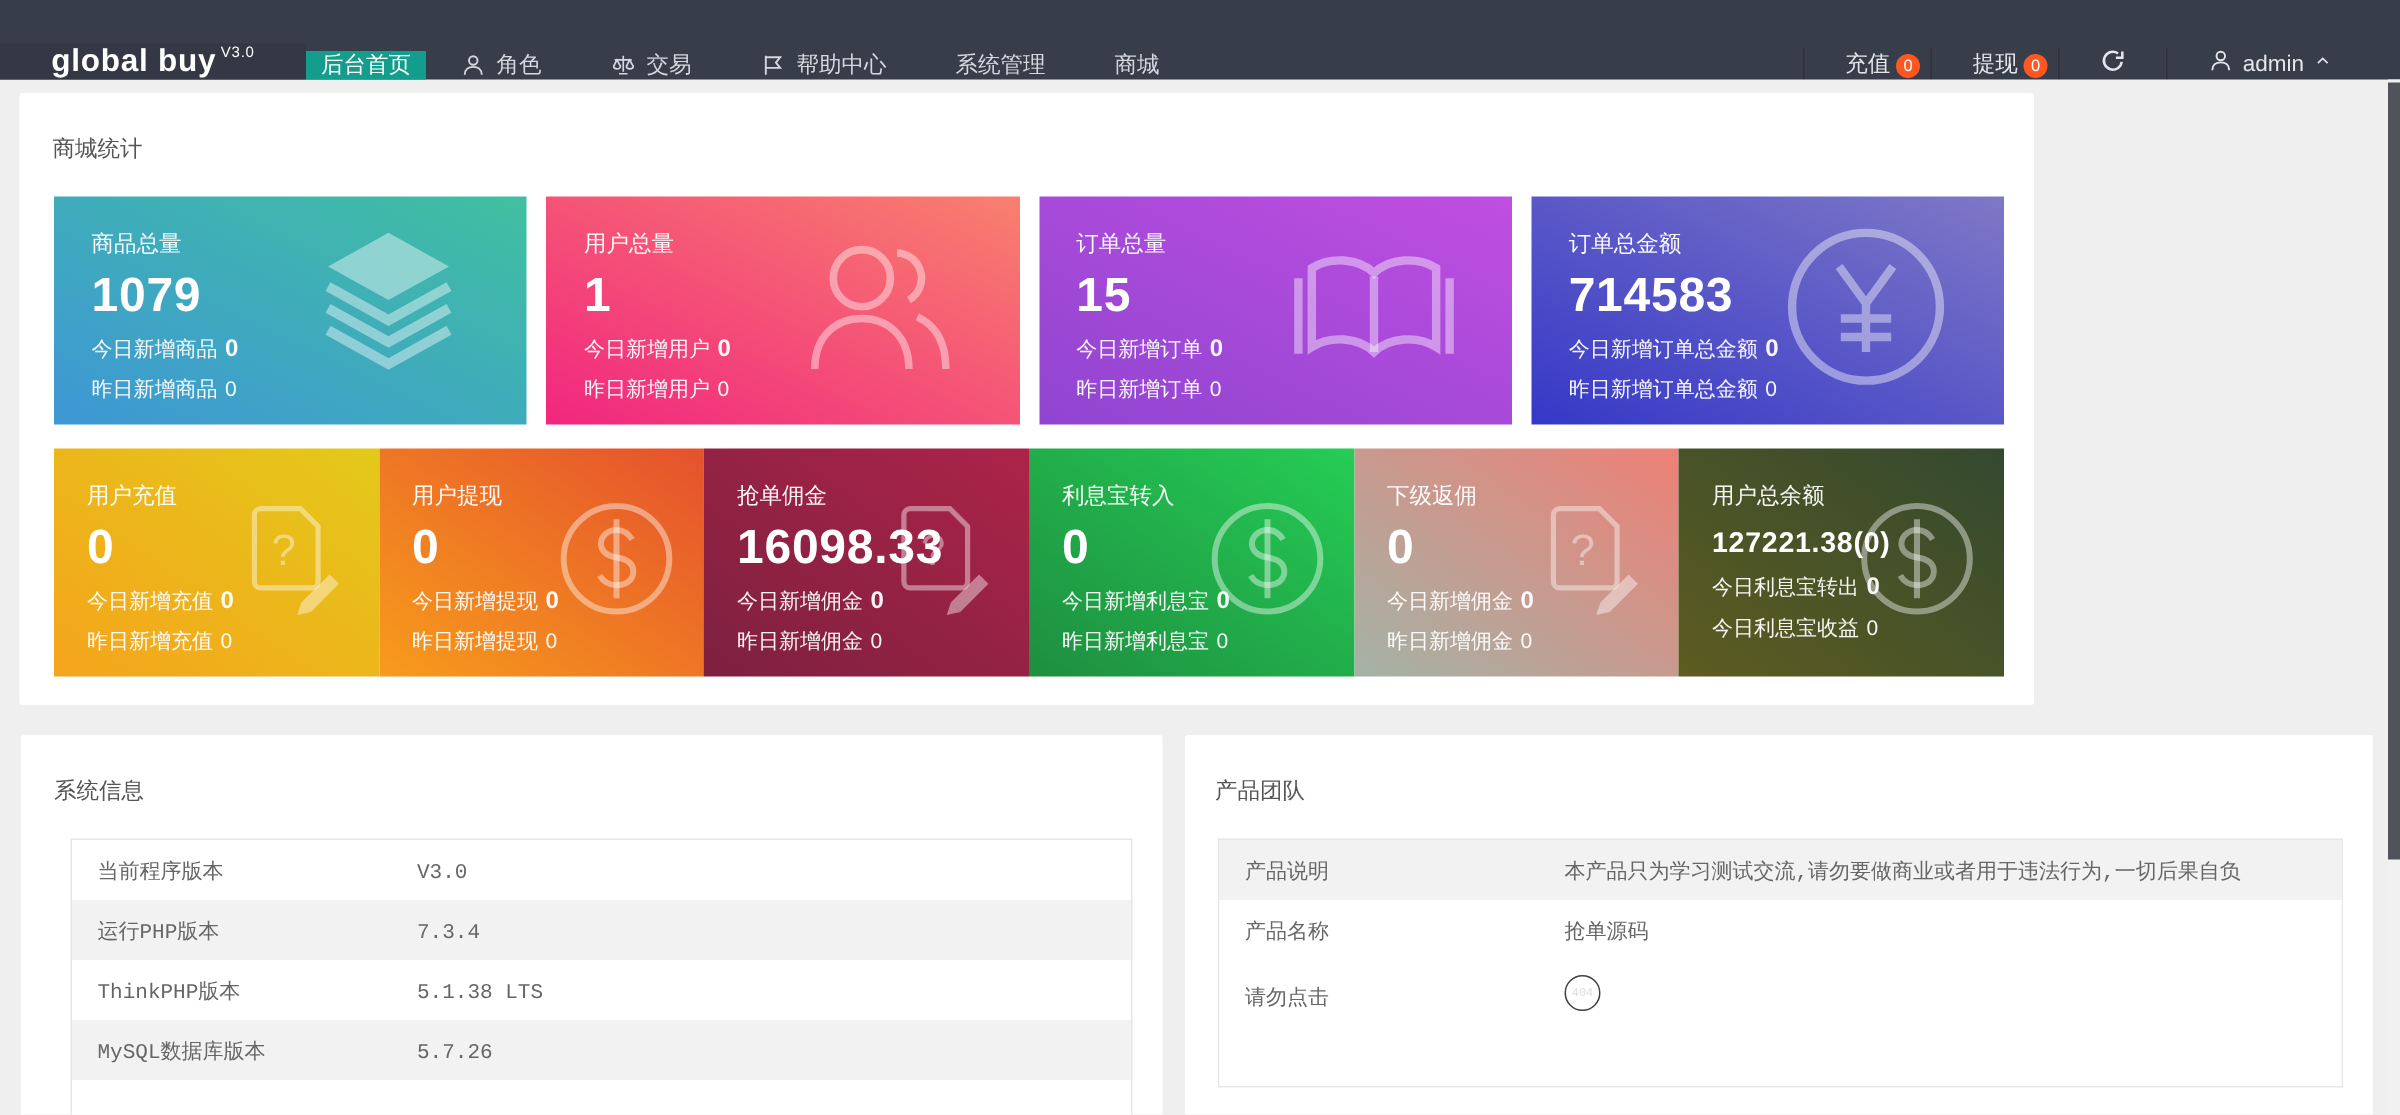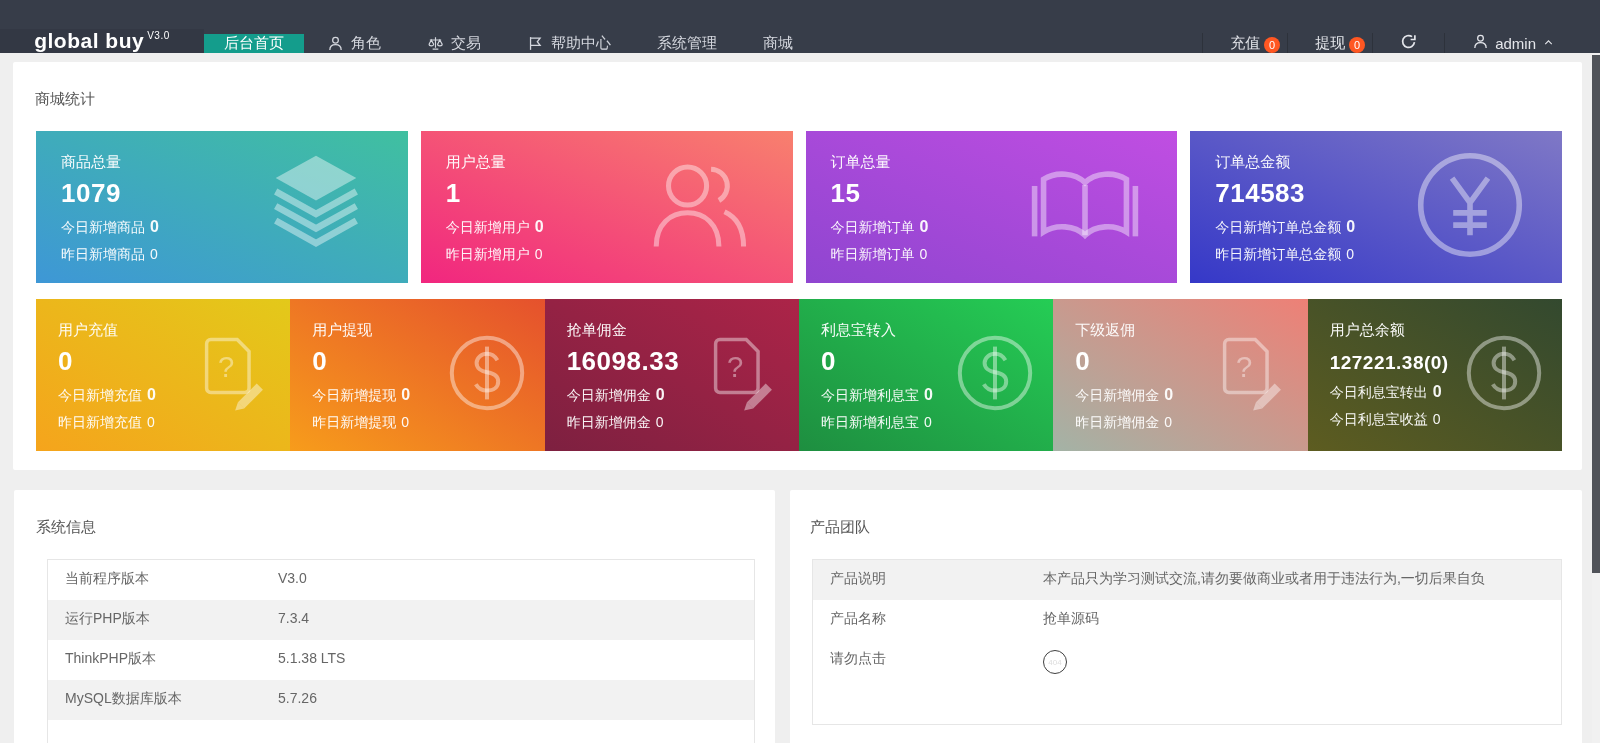--- a/index.html
+++ b/index.html
@@ -12,62 +12,62 @@
 
   
   .navbar { position:absolute; top:0; left:0; width:1600px; height:53px;
     background:#373d49; display:flex; align-items:flex-end; z-index:20; }
   .logo { width:204px; background:#333844; color:#fff; display:flex;
     align-items:center; justify-content:center; font-size:21px; font-weight:bold; letter-spacing:.5px; }
   .logo .ver { font-size:10px; font-weight:normal; margin-left:3px; transform:translateY(-6px); }
   .nav-menu { display:flex; align-items:stretch; }
   .nav-item { display:flex; align-items:center; gap:7px; padding:0 23px;
     color:#d4d7de; font-size:15px; cursor:pointer; white-space:nowrap; }
-  .nav-item.active { background:#149d8c; color:#fff; padding:0 20px; }
+  .nav-item.active { background:#149d8c; color:#fff; padding:0 10px; }
   .nav-item .icn { display:inline-flex; width:17px; height:17px; }
   .nav-item .icn svg { width:17px; height:17px; }
   .nav-right { margin-left:auto; display:flex; align-items:stretch; padding-right:18px; }
   .nav-action { position:relative; display:flex; align-items:center; gap:6px;
     padding:0 27px; color:#e4e6eb; font-size:15px; cursor:pointer;
     border-left:1px solid rgba(0,0,0,.18); }
   .nav-action .badge { position:absolute; top:4px; right:7px; background:#ff5722;
     color:#fff; min-width:16px; height:16px; line-height:16px; border-radius:9px;
     font-size:11px; text-align:center; padding:0 2px; }
   .nav-action svg { width:17px; height:17px; }
   .caret svg { width:13px; height:13px; }
 
   
   .panel { position:absolute; background:#fff; border-radius:2px; }
-  #stats-panel { left:13px; top:62px; width:1569px; height:408px; }
+  #stats-panel { left:13px; top:62px; width:1343px; height:408px; }
   #sys-panel   { left:14px; top:490px; width:761px;  height:320px; }
   #team-panel  { left:790px; top:490px; width:792px; height:320px; }
   .panel-title { font-size:15px; color:#555; padding:28px 0 0 22px; }
   #team-panel .panel-title { padding-left:20px; }
 
   
   .cards-row1 { display:grid; grid-template-columns:repeat(4,1fr); gap:13px; margin:22px 20px 0 23px; }
   .cards-row2 { display:grid; grid-template-columns:repeat(6,1fr); margin:16px 20px 0 23px; }
   .card { height:152px; position:relative; color:#fff; padding:16px 0 0 25px; overflow:hidden; }
   .cards-row2 .card { padding-left:22px; }
   .card-title { font-size:15px; margin-top:6px; opacity:.96; }
-  .card-value { font-size:26px; font-weight:bold; margin-top:6px; letter-spacing:.5px; }
+  .card-value { font-size:32px; font-weight:bold; margin-top:6px; letter-spacing:.5px; }
   .card-value.small { font-size:19px; margin-top:12px; }
   .card-line { font-size:14px; margin-top:9px; opacity:.95; }
   .card-line .vb { font-weight:bold; font-size:16px; margin-left:5px; }
   .card-line .vr { margin-left:5px; }
   .card-icon { position:absolute; right:36px; top:50%; transform:translateY(-50%);
     color:rgba(255,255,255,.42); }
   .cards-row1 .card-icon svg { width:112px; height:112px; }
   .cards-row2 .card-icon { right:18px; }
   .cards-row2 .card-icon svg { width:80px; height:80px; }
 
   
   .info-table { margin:22px 20px 0 33px; border:1px solid #e6e6e6; font-size:14px; color:#666; }
   #team-panel .info-table { margin-left:22px; }
-  .info-row { display:flex; align-items:flex-start; min-height:40px; background:#fff; }
+  .info-row { display:flex; align-items:flex-end; min-height:40px; background:#fff;font-family:Liberation Mono, monospace; }
   .info-row.alt { background:#f2f2f2; }
   .info-label { width:218px; flex-shrink:0; padding:10px 0 10px 17px; }
   .info-value { padding:10px 12px 10px 12px; }
   .badge-404 { width:24px; height:24px; border:1px solid #404040; border-radius:50%;
     color:#ddd; font-size:8px; display:flex; align-items:center; justify-content:center; cursor:pointer; }
 
   
   .scrollbar-track { position:absolute; right:0; top:53px; width:8px; height:690px; background:#f1f1f1; z-index:30; }
   .scrollbar-thumb { position:absolute; top:2px; left:0; width:8px; height:518px; background:#505359; }
 </style>

